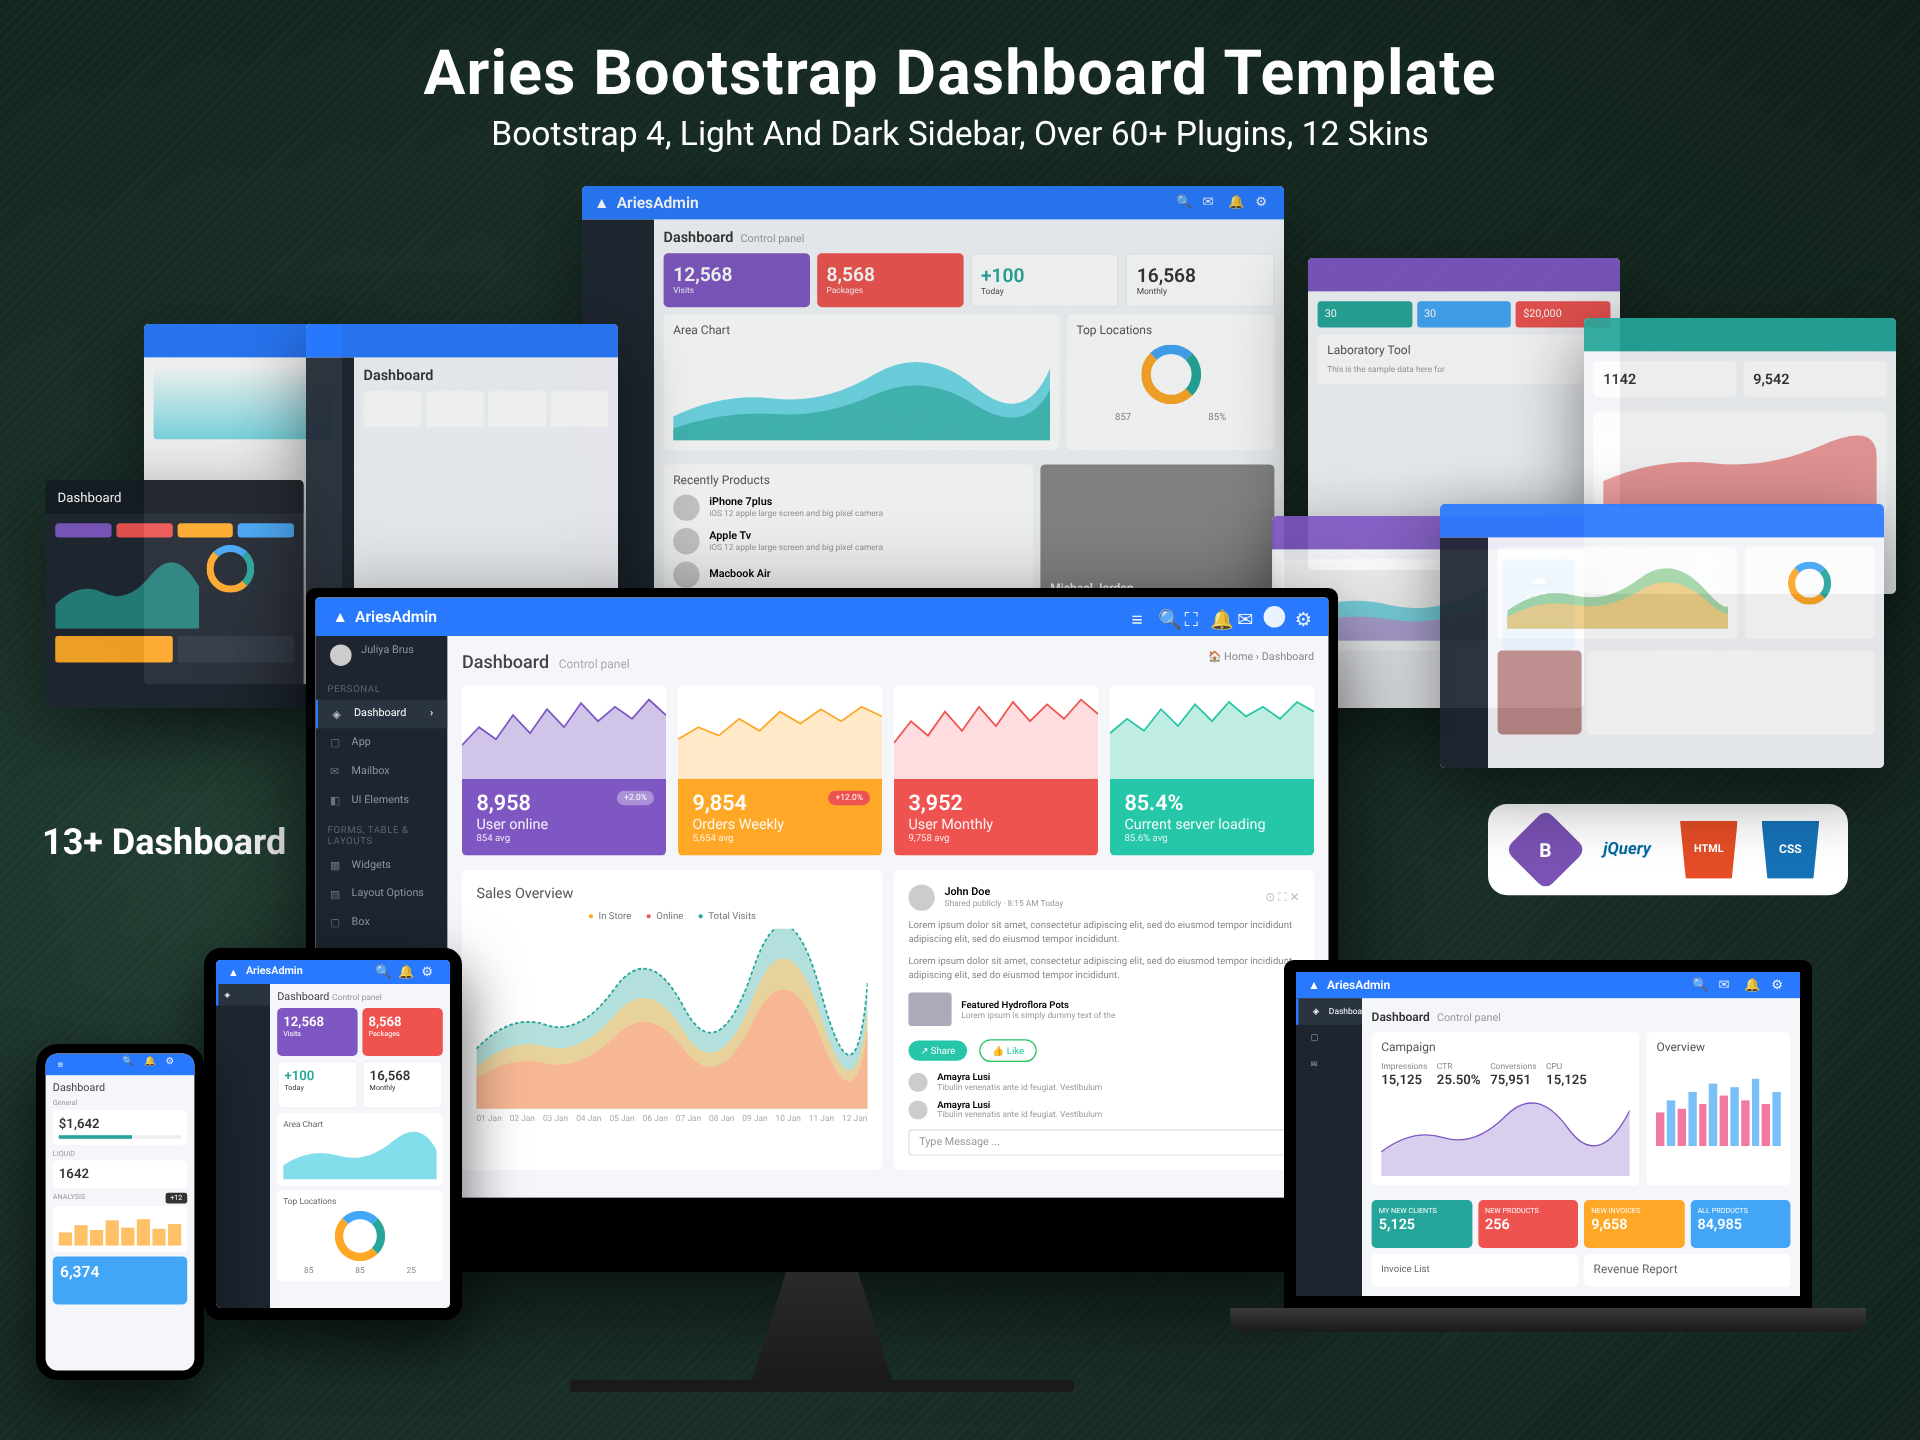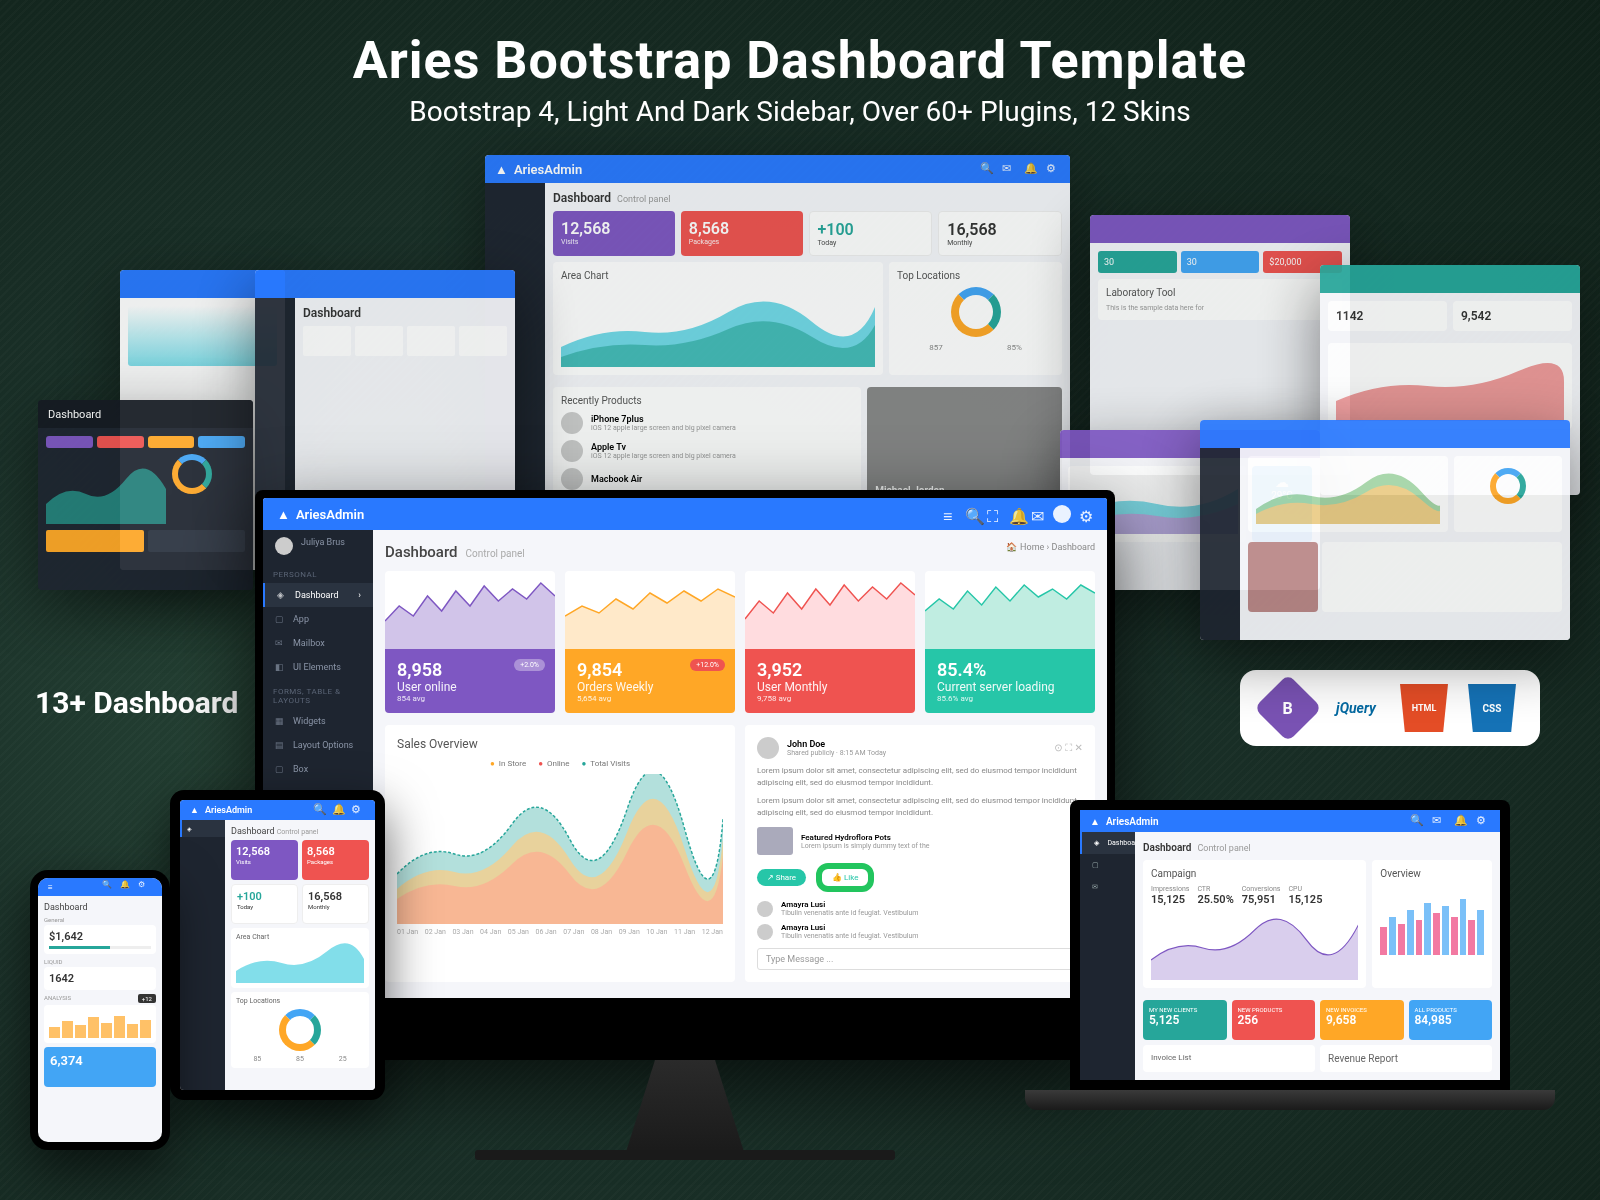--- a/index.html
+++ b/index.html
@@ -90,21 +90,21 @@
 .legend{display:flex;gap:12px;font-size:8px;color:#777;justify-content:center;margin-bottom:6px}
 .legend span::before{content:"●";margin-right:4px}
 .legend .l1::before{color:#ffa726}
 .legend .l2::before{color:#ef5350}
 .legend .l3::before{color:#26a69a}
 .x-axis{display:flex;justify-content:space-between;font-size:7px;color:#aaa;margin-top:4px}
 .user-row{display:flex;align-items:center;gap:8px;font-size:9px;margin-bottom:6px}
 .avatar{width:22px;height:22px;border-radius:50%;background:#ccc}
 .pill-btn{display:inline-block;padding:4px 10px;border-radius:12px;font-size:8px;margin-right:6px}
 .pill-btn.green{background:#26c6a8;color:#fff}
-.pill-btn.outline{border:6px solid #22c55e;color:#26c6a8}
+.pill-btn.outline{border:1px solid #22c55e;color:#26c6a8}
 .msg-input{width:100%;border:1px solid #ddd;border-radius:3px;padding:5px 8px;font-size:9px;color:#999;margin-top:8px}
 
 .side-section{padding:8px 10px 4px;font-size:8px;color:#5a6475;text-transform:uppercase;letter-spacing:0.5px}
 .side-item{padding:7px 12px;display:flex;gap:8px;font-size:9px;cursor:pointer}
 .side-item.active{background:#2a3340;color:#fff;border-left:2px solid #2979ff}
 .side-item .icon{width:10px;height:10px;opacity:0.7}
 
 
 .tiny-stat-row{display:flex;gap:4px}
 .tiny-stat{flex:1;padding:6px;border-radius:3px;color:#fff;font-size:9px}

